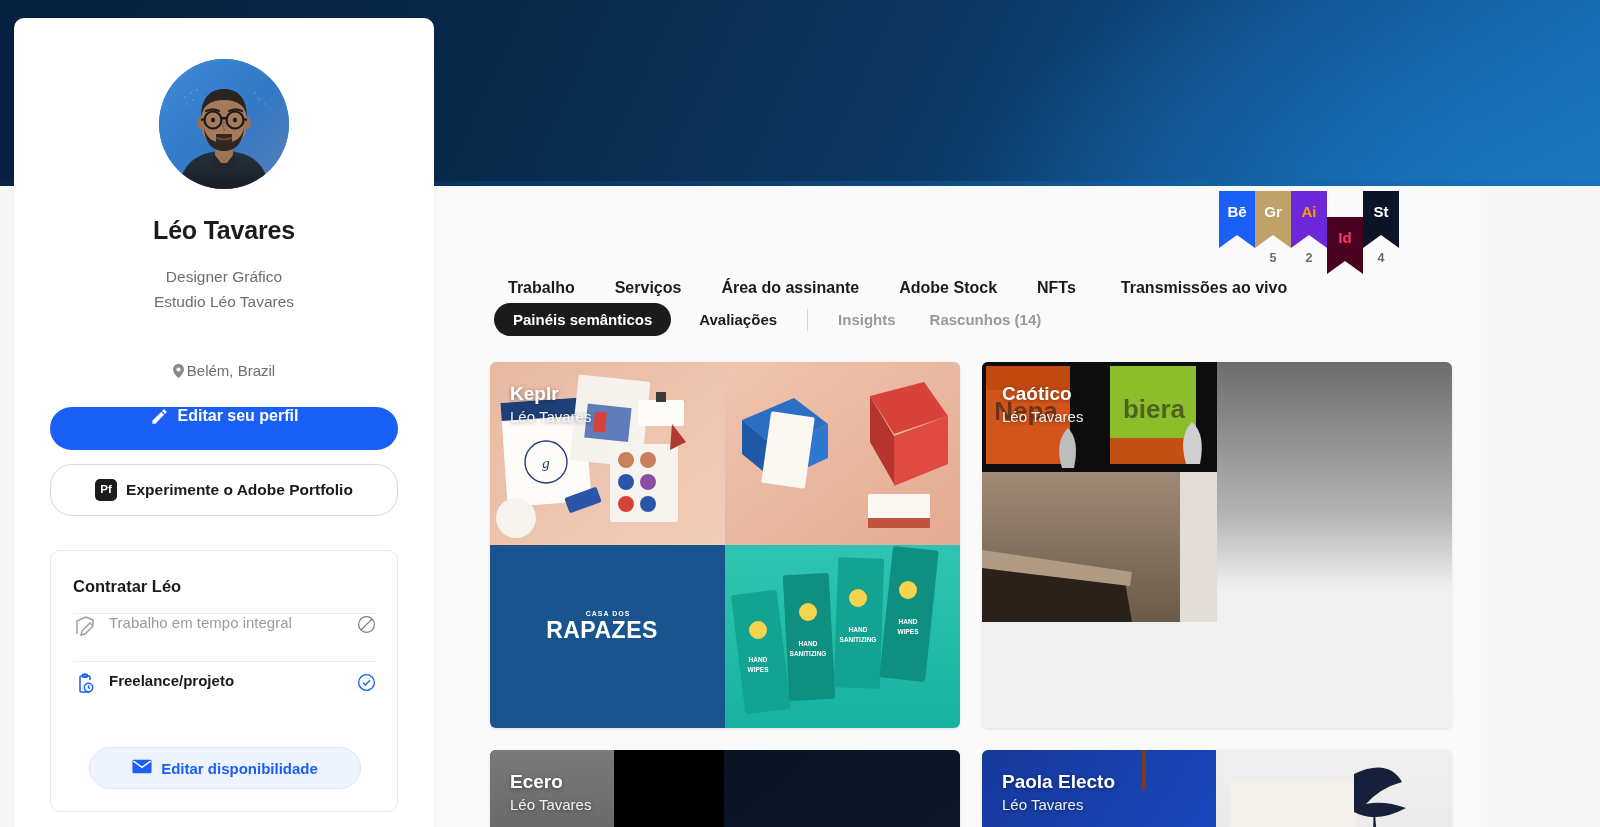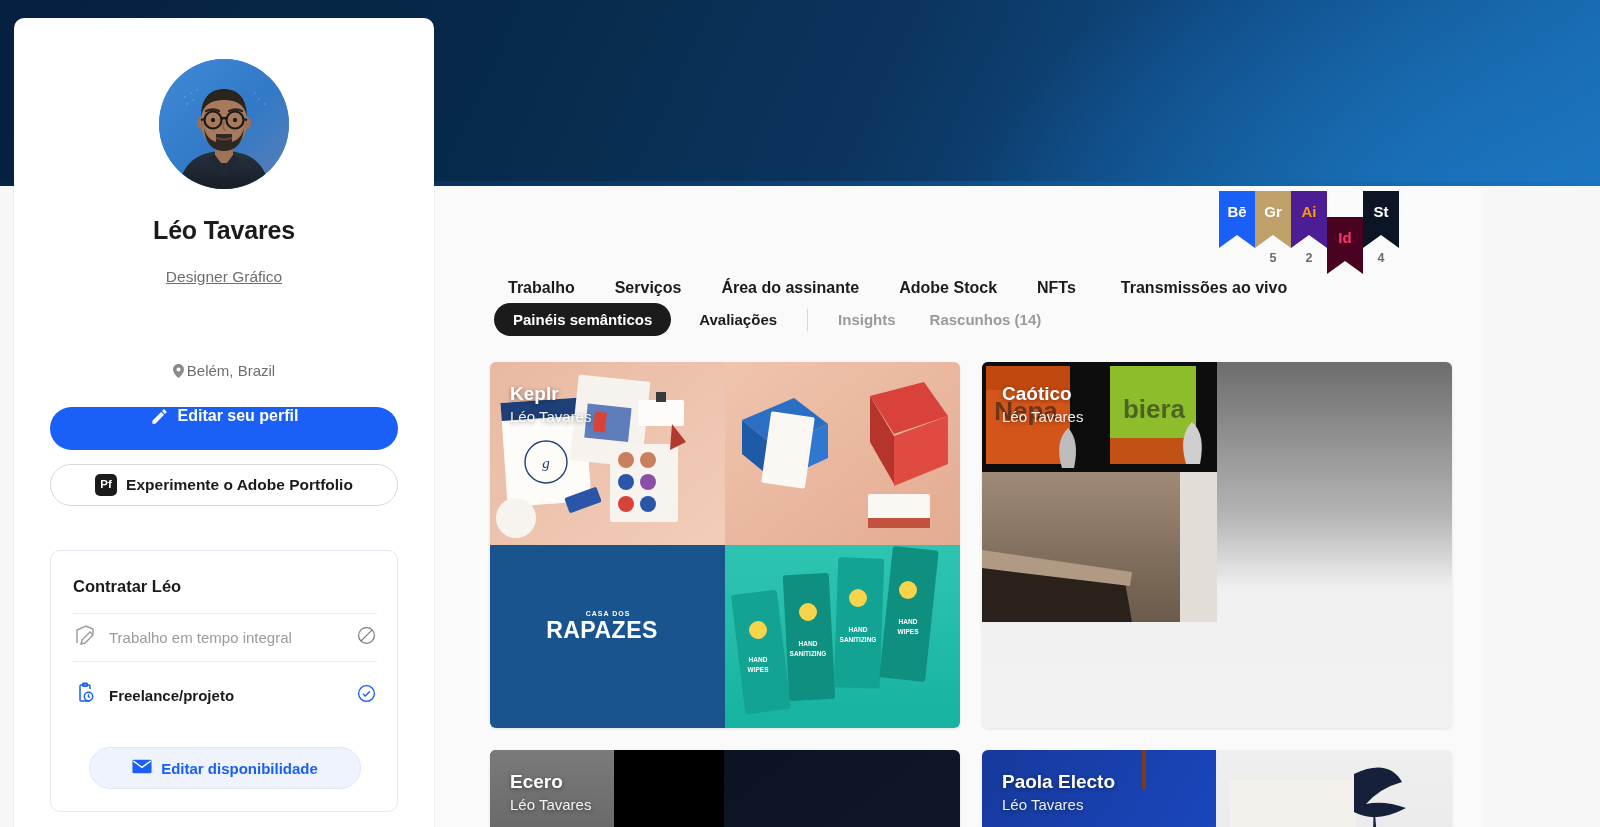--- a/index.html
+++ b/index.html
@@ -83,21 +83,20 @@
     letter-spacing: -0.2px;
   }
   .profile-meta {
     position: absolute;
     left: 0; top: 246px;
     width: 420px;
     text-align: center;
     font-size: 15.5px;
     line-height: 25px;
     color: #6e6e6e;
-    text-decoration: underline;
   }
   .profile-meta a {
     color: #6e6e6e;
     text-decoration: underline;
   }
   .profile-location {
     position: absolute;
     left: 0; top: 344px;
     width: 420px;
     text-align: center;
@@ -119,21 +118,21 @@
     font-size: 16px;
     font-weight: bold;
     font-family: "Liberation Sans", sans-serif;
     display: flex; align-items: flex-start; justify-content: center;
     gap: 9px;
     cursor: pointer;
   }
   .btn-secondary {
     position: absolute;
     left: 36px; top: 446px;
-    width: 348px; height: 42px;
+    width: 348px; height: 52px;
     background: #ffffff;
     border-radius: 22px;
     border: 1px solid #d9d9d9;
     color: #1b1b1b;
     font-size: 15.5px;
     font-weight: bold;
     font-family: "Liberation Sans", sans-serif;
     display: flex; align-items: center; justify-content: center;
     gap: 9px;
     cursor: pointer;
@@ -170,21 +169,21 @@
     position: absolute;
     left: 22px;
     width: 304px; height: 1px;
     background: #e7ecf5;
   }
   .hire-row {
     position: absolute;
     left: 22px;
     width: 304px; height: 46px;
     display: flex;
-    align-items: center;
+    align-items: flex-start;
     gap: 12px;
   }
   .hire-row .label { font-size: 15px; flex: 1; }
   .hire-row.disabled .label { color: #9b9b9b; }
   .hire-row.active .label { color: #1b1b1b; font-weight: bold; }
   .btn-availability {
     position: absolute;
     left: 38px; top: 196px;
     width: 272px; height: 42px;
     background: #eef3fd;
@@ -323,21 +322,21 @@
   <div class="ribbons" id="ribbons">
       <div class="ribbon-col">
         <div class="ribbon" style="background: rgb(26, 95, 246); color: rgb(255, 255, 255);">Bē</div>
         <div class="ribbon-count"></div>
       </div>
       <div class="ribbon-col">
         <div class="ribbon" style="background: rgb(191, 161, 105); color: rgb(255, 255, 255);">Gr</div>
         <div class="ribbon-count">5</div>
       </div>
       <div class="ribbon-col">
-        <div class="ribbon" style="background: #4c1d95; color: rgb(255, 154, 0);">Ai</div>
+        <div class="ribbon" style="background: #6d28d9; color: rgb(255, 154, 0);">Ai</div>
         <div class="ribbon-count">2</div>
       </div>
       <div class="ribbon-col">
         <div class="ribbon" style="background: rgb(73, 2, 31); color: rgb(255, 51, 102); margin-top: 26px;">Id</div>
         <div class="ribbon-count"></div>
       </div>
       <div class="ribbon-col">
         <div class="ribbon" style="background: rgb(11, 21, 38); color: rgb(255, 255, 255);">St</div>
         <div class="ribbon-count">4</div>
       </div>
@@ -593,20 +592,21 @@
               <circle cx="96" cy="34" r="1"></circle>
           </g>
         </svg>
       </div>
     </div>
 
     <div class="profile-name">Léo Tavares</div>
 
     <div class="profile-meta">
       <div>Designer Gráfico</div>
+      <div>Estudio Léo Tavares</div>
     </div>
 
     <div class="profile-location">
       <span class="pin-icon">
         <svg width="11" height="14" viewBox="0 0 11 14">
             <path d="M5.5 0C2.46 0 0 2.46 0 5.5 0 9.6 5.5 14 5.5 14S11 9.6 11 5.5C11 2.46 8.54 0 5.5 0zm0 7.6a2.1 2.1 0 1 1 0-4.2 2.1 2.1 0 0 1 0 4.2z" fill="#8a8a8a"></path>
           </svg>
       </span><span>Belém, Brazil</span>
     </div>
 

